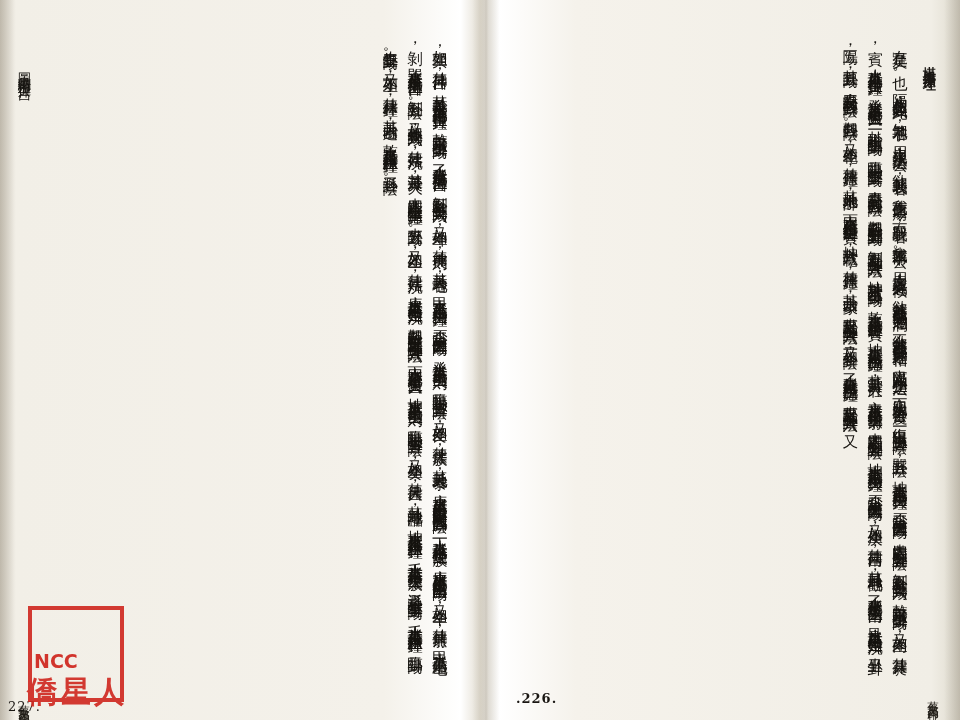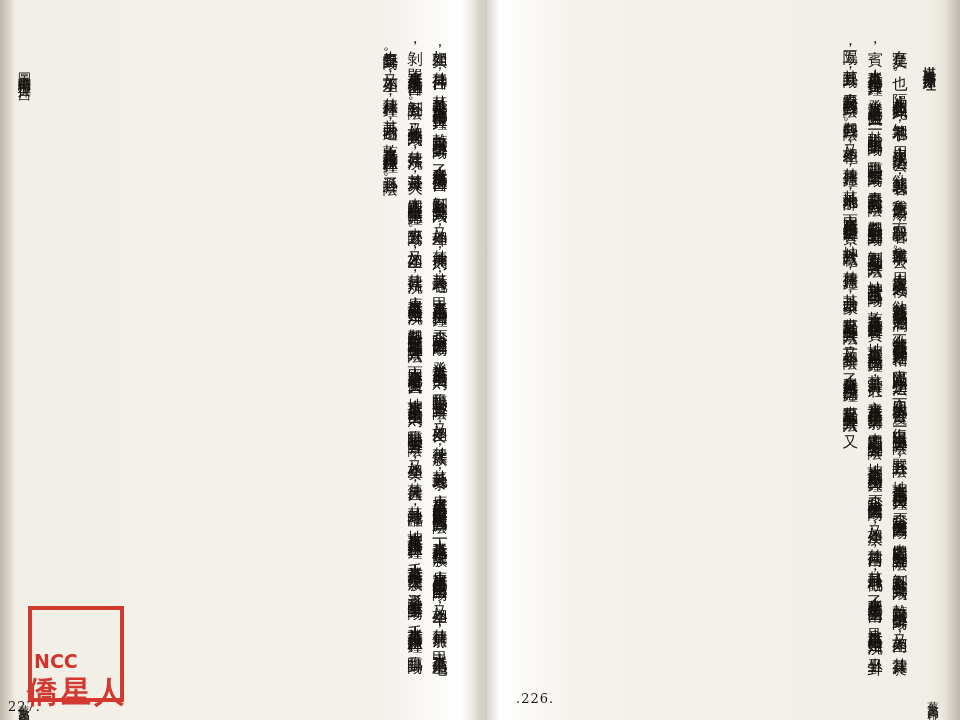--- a/index.html
+++ b/index.html
@@ -92,20 +92,21 @@
     font-family: "DejaVu Serif", serif;
   }
   .right-pageno {
     position: absolute;
     bottom: 14px;
     left: 34px;
     font-size: 13px;
     color: #1a1713;
     font-family: "DejaVu Serif", serif;
     letter-spacing: 1px;
+    font-weight: bold;
   }
 
   
   .left-body {
     position: absolute;
     top: 38px;
     left: 40px;
     right: 26px;
     height: 612px;
     font-size: 15.3px;

